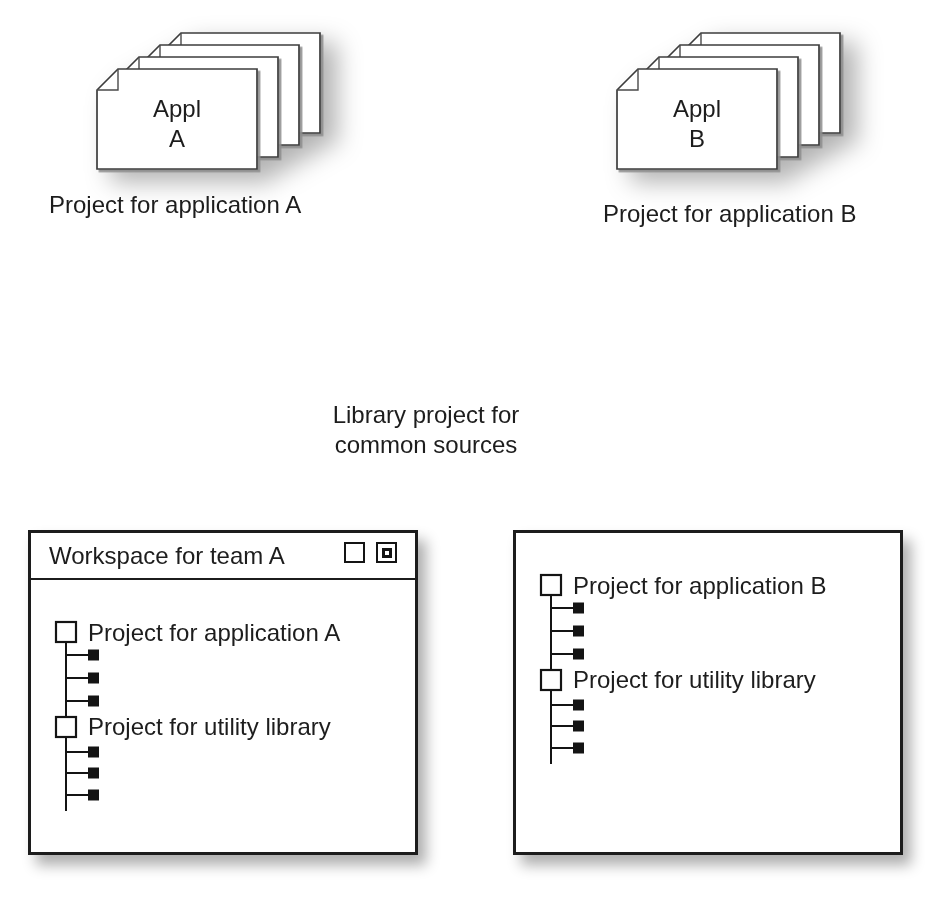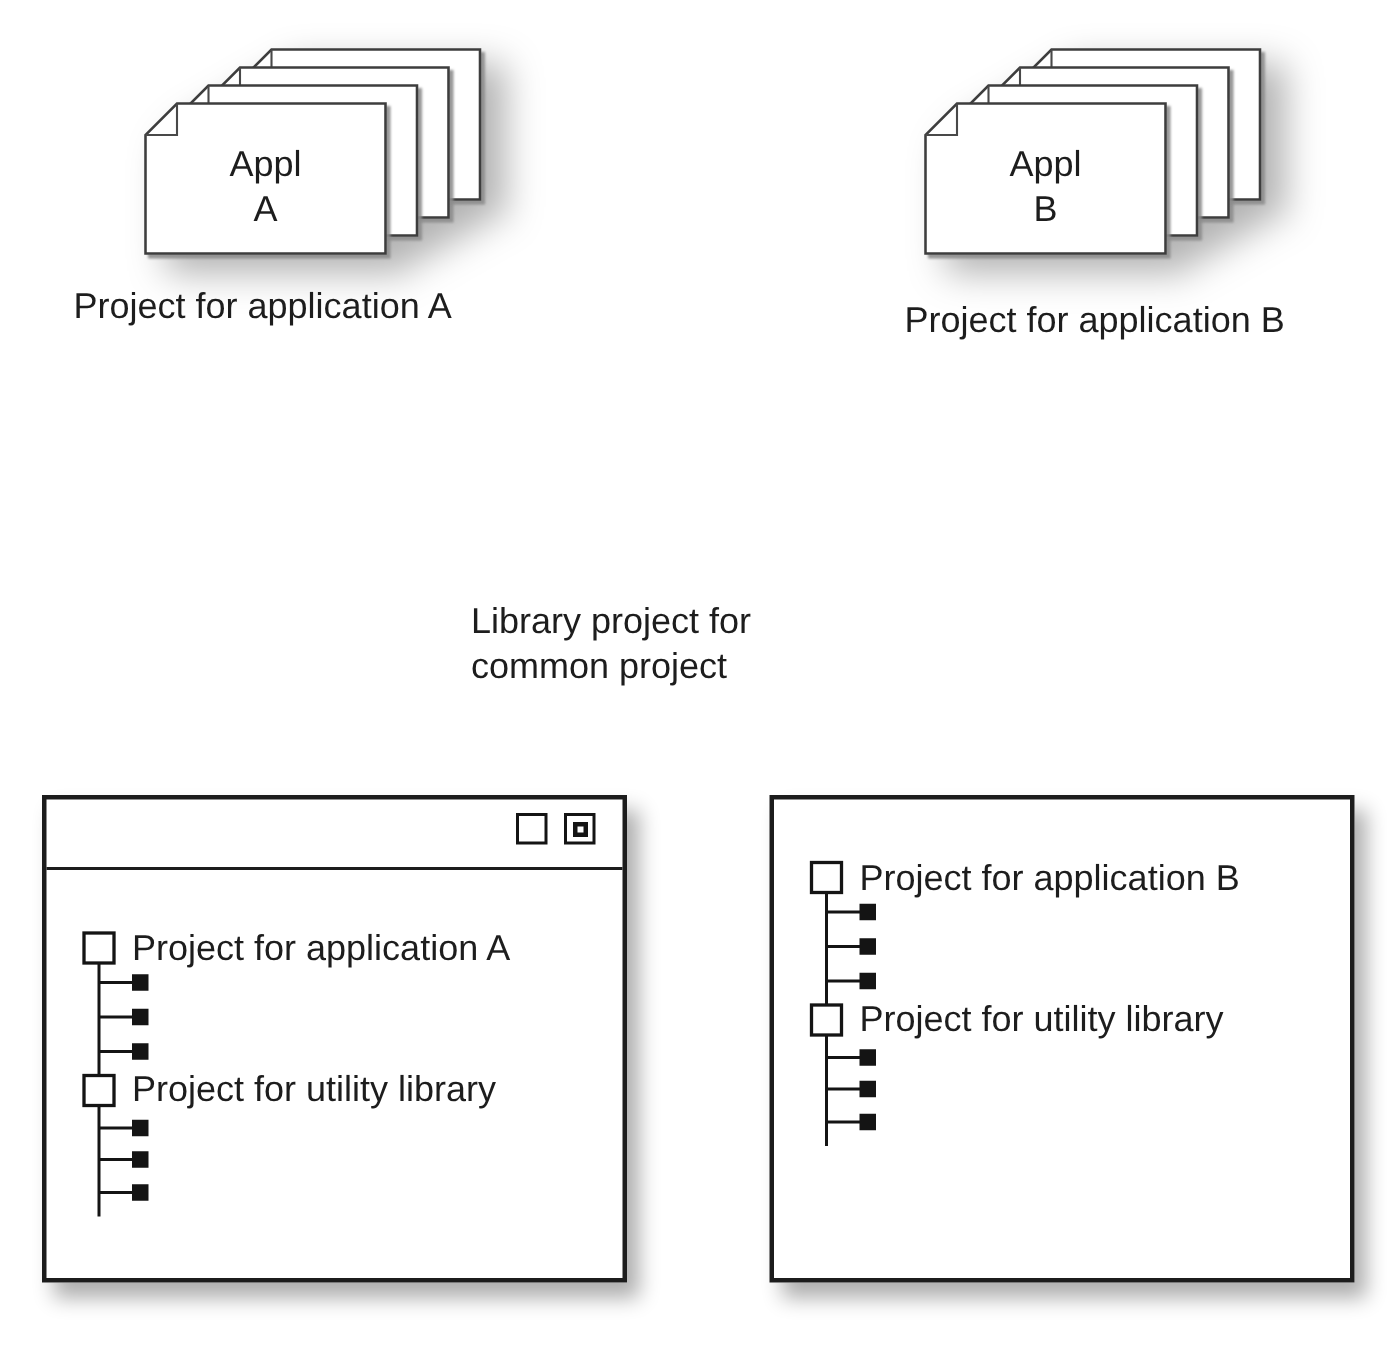--- a/index.html
+++ b/index.html
@@ -10,21 +10,21 @@
   .canvas{position:absolute;left:16px;top:0;width:925px;height:901px;background:#fff}
 
   
   .stack{position:absolute;margin:0}
   .stack svg{overflow:visible;filter:drop-shadow(14px 10px 12px rgba(0,0,0,0.30))}
   .card{fill:#ffffff;stroke:#3c3c3c;stroke-width:1.7;stroke-linejoin:miter}
   .fold{fill:none;stroke:#4a4a4a;stroke-width:1.4}
   .card-label{font-family:"Liberation Sans",sans-serif;font-size:24px;fill:#1d1d1d;text-anchor:middle}
 
   .caption{position:absolute;font-size:24px;line-height:30px;color:#1d1d1d;white-space:nowrap}
-  .caption.centered{white-space:normal}
+  .caption.centered{text-align:center;white-space:normal}
 
   
   .window{
     position:absolute;width:390px;height:325px;background:#fff;
     border:3px solid #1c1c1c;box-sizing:border-box;
     box-shadow:8px 10px 13px rgba(0,0,0,0.32);
   }
   .titlebar{position:relative;height:45px;border-bottom:2.5px solid #1c1c1c}
   .title{position:absolute;left:18px;top:0;line-height:45px;font-size:24px;white-space:nowrap}
   .wbtn{position:absolute;top:9px;width:17px;height:17px;border:2.5px solid #141414;background:#fff;cursor:pointer}
@@ -92,25 +92,26 @@
         <path class="fold" d="M42 54 L42 75 L21 75"></path>
       </g>
       <text class="card-label" x="101" y="102">Appl</text>
       <text class="card-label" x="101" y="132">B</text>
     </svg>
   </figure>
   <div class="caption" style="left:587px;top:199px">Project for application B</div>
 
   <div class="caption centered" style="left:298px;top:400px;width:224px">
     <div>Library project for</div>
-    <div>common project</div>
+    <div>common sources</div>
   </div>
 
   <section class="window" style="left:12px;top:530px">
     <header class="titlebar">
+      <span class="title">Workspace for team A</span>
       <span class="wbtn min"></span>
       <span class="wbtn max">
         <span class="inner"></span>
       </span>
     </header>
     <div class="content">
       <svg class="tree-svg" width="384" height="270">
         <line class="tline" x1="35" y1="62" x2="35" y2="231"></line>
         <line class="tline" x1="35" y1="75" x2="61" y2="75"></line>
         <line class="tline" x1="35" y1="98" x2="61" y2="98"></line>

